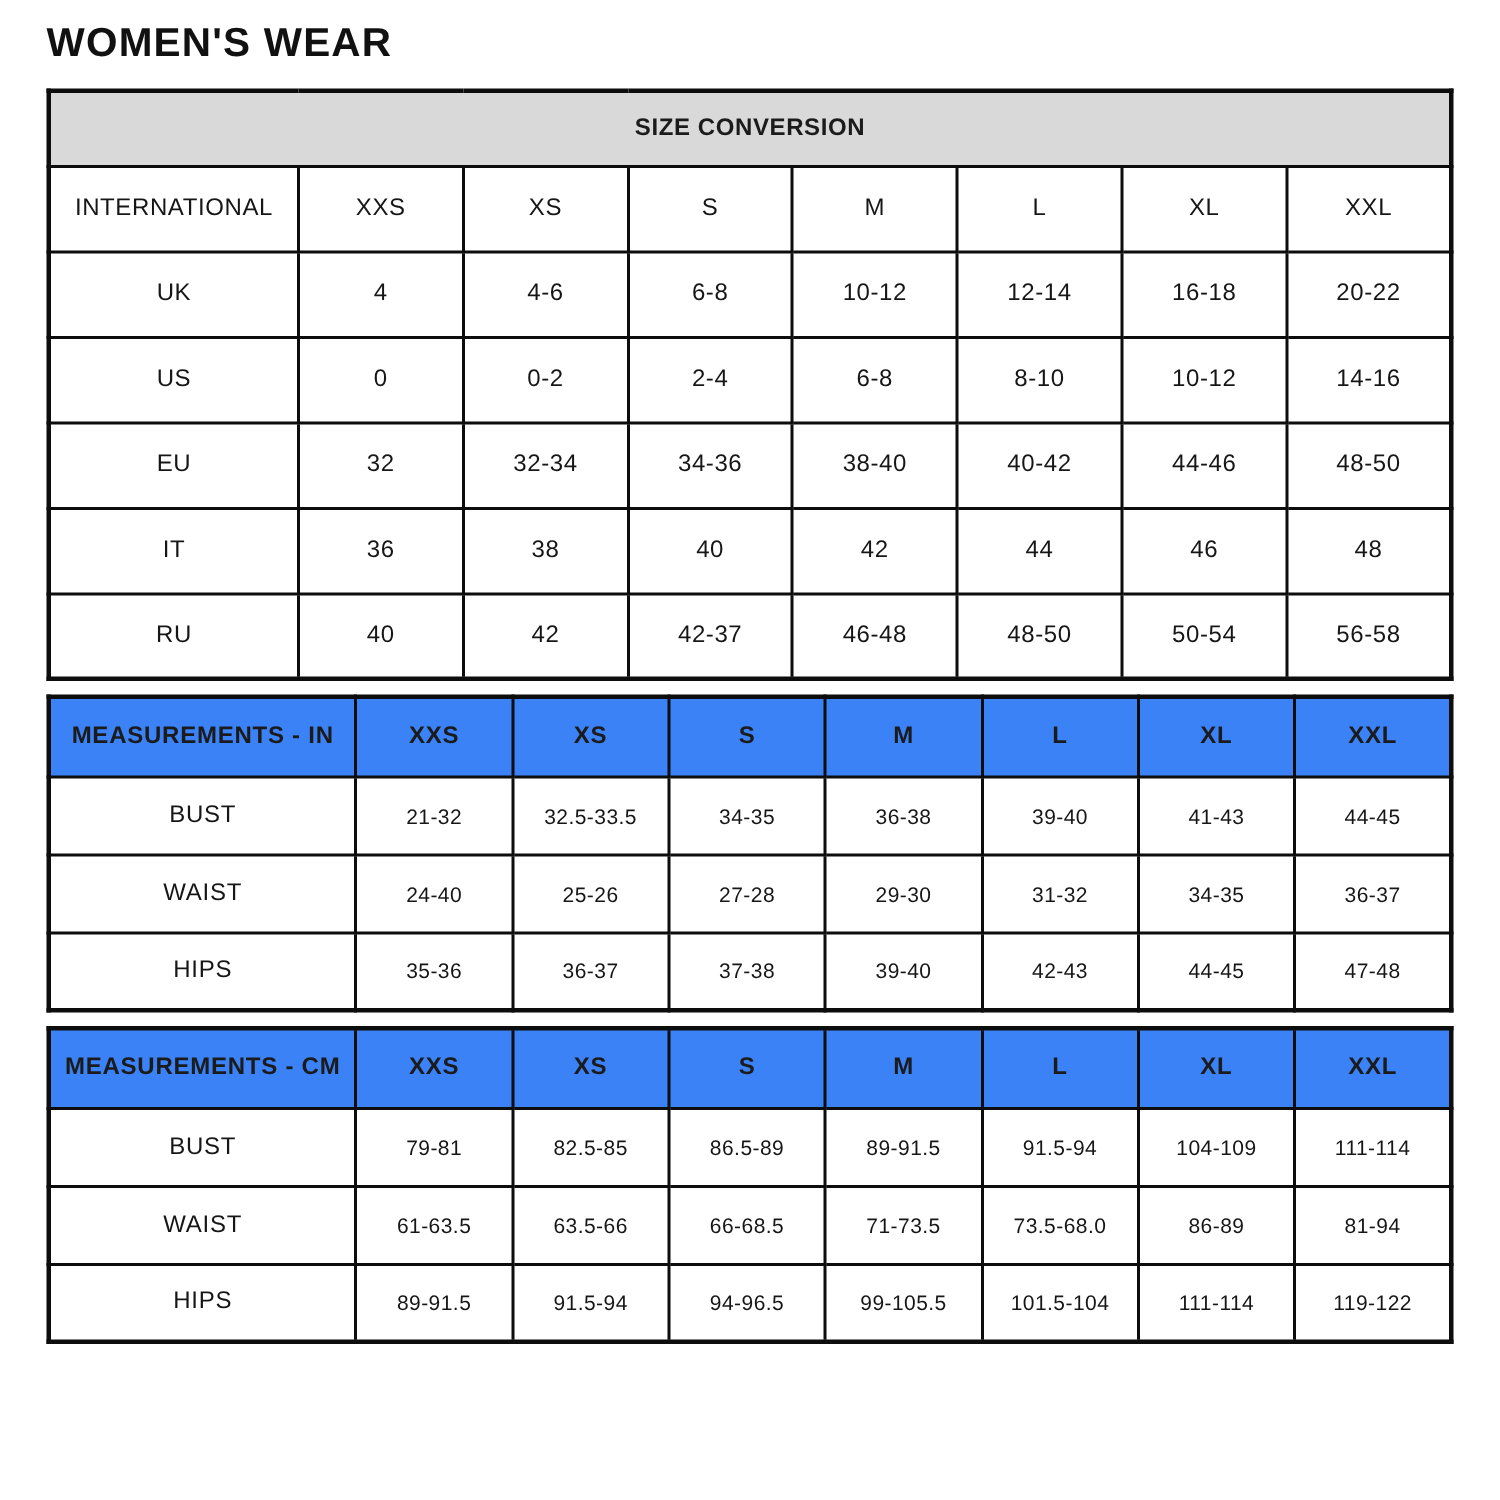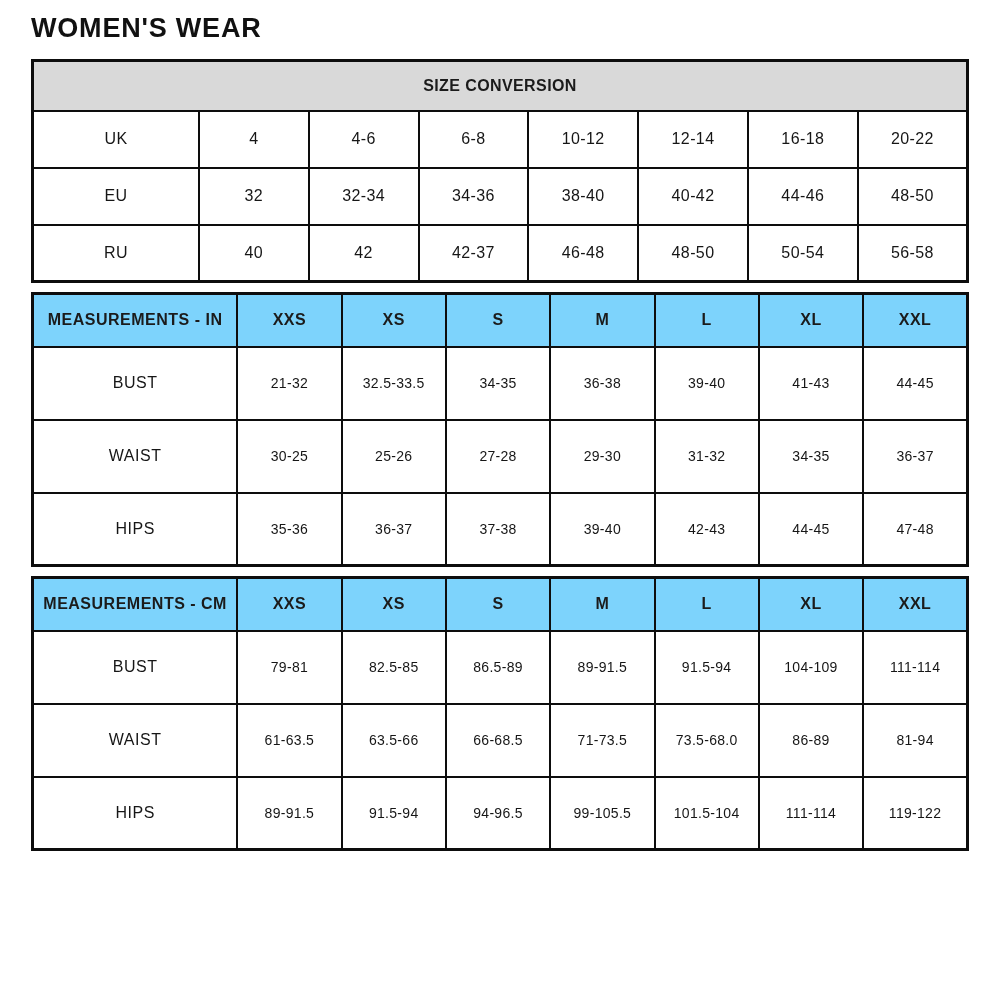--- a/index.html
+++ b/index.html
@@ -40,27 +40,27 @@
     font-size: 16px;
     letter-spacing: 0.6px;
     color: #1b1b1b;
   }
   
   .conv th, .conv td { height: 57px; font-size: 16px; font-weight: 400; letter-spacing: 0.4px; }
   .conv .caption-cell { height: 50px; font-weight: 700; }
   
   .meas .head-cell {
     height: 53px;
-    background: #7dd3fc;
+    background: #3b82f6;
     font-weight: 700;
     font-size: 16px;
     letter-spacing: 0.5px;
     color: #1b1b1b;
   }
-  .meas td { height: 73px; margin-top: 24px; }
+  .meas td { height: 52px; margin-top: 24px; }
   .meas .row-label { font-size: 16px; font-weight: 400; letter-spacing: 0.5px; }
   .meas .val { font-size: 14px; font-weight: 400; letter-spacing: 0.3px; }
 </style>
 </head>
 <body>
 
 <div class="page">
 
   <h1 class="title">WOMEN'S WEAR</h1>
 
@@ -72,41 +72,71 @@
         <col style="width:11.743%">
       <col style="width:11.743%">
         <col style="width:11.743%">
         <col style="width:11.743%">
       <col style="width:11.742%">
     </colgroup>
     <thead>
       <tr>
         <th class="caption-cell" colspan="8">SIZE CONVERSION</th>
       </tr>
+      <tr id="conv-cols">
+          <th>INTERNATIONAL</th>
+          <th>XXS</th>
+          <th>XS</th>
+          <th>S</th>
+          <th>M</th>
+          <th>L</th>
+          <th>XL</th>
+          <th>XXL</th>
+        </tr>
     </thead>
     <tbody id="conv-body">
         <tr>
           <td>UK</td>
           <td>4</td>
           <td>4-6</td>
           <td>6-8</td>
           <td>10-12</td>
           <td>12-14</td>
           <td>16-18</td>
           <td>20-22</td>
         </tr>
         <tr>
+          <td>US</td>
+          <td>0</td>
+          <td>0-2</td>
+          <td>2-4</td>
+          <td>6-8</td>
+          <td>8-10</td>
+          <td>10-12</td>
+          <td>14-16</td>
+        </tr>
+        <tr>
           <td>EU</td>
           <td>32</td>
           <td>32-34</td>
           <td>34-36</td>
           <td>38-40</td>
           <td>40-42</td>
           <td>44-46</td>
           <td>48-50</td>
+        </tr>
+        <tr>
+          <td>IT</td>
+          <td>36</td>
+          <td>38</td>
+          <td>40</td>
+          <td>42</td>
+          <td>44</td>
+          <td>46</td>
+          <td>48</td>
         </tr>
         <tr>
           <td>RU</td>
           <td>40</td>
           <td>42</td>
           <td>42-37</td>
           <td>46-48</td>
           <td>48-50</td>
           <td>50-54</td>
           <td>56-58</td>
@@ -143,21 +173,21 @@
           <td class="val">21-32</td>
           <td class="val">32.5-33.5</td>
           <td class="val">34-35</td>
           <td class="val">36-38</td>
           <td class="val">39-40</td>
           <td class="val">41-43</td>
           <td class="val">44-45</td>
         </tr>
         <tr>
           <td class="row-label">WAIST</td>
-          <td class="val">30-25</td>
+          <td class="val">24-40</td>
           <td class="val">25-26</td>
           <td class="val">27-28</td>
           <td class="val">29-30</td>
           <td class="val">31-32</td>
           <td class="val">34-35</td>
           <td class="val">36-37</td>
         </tr>
         <tr>
           <td class="row-label">HIPS</td>
           <td class="val">35-36</td>

